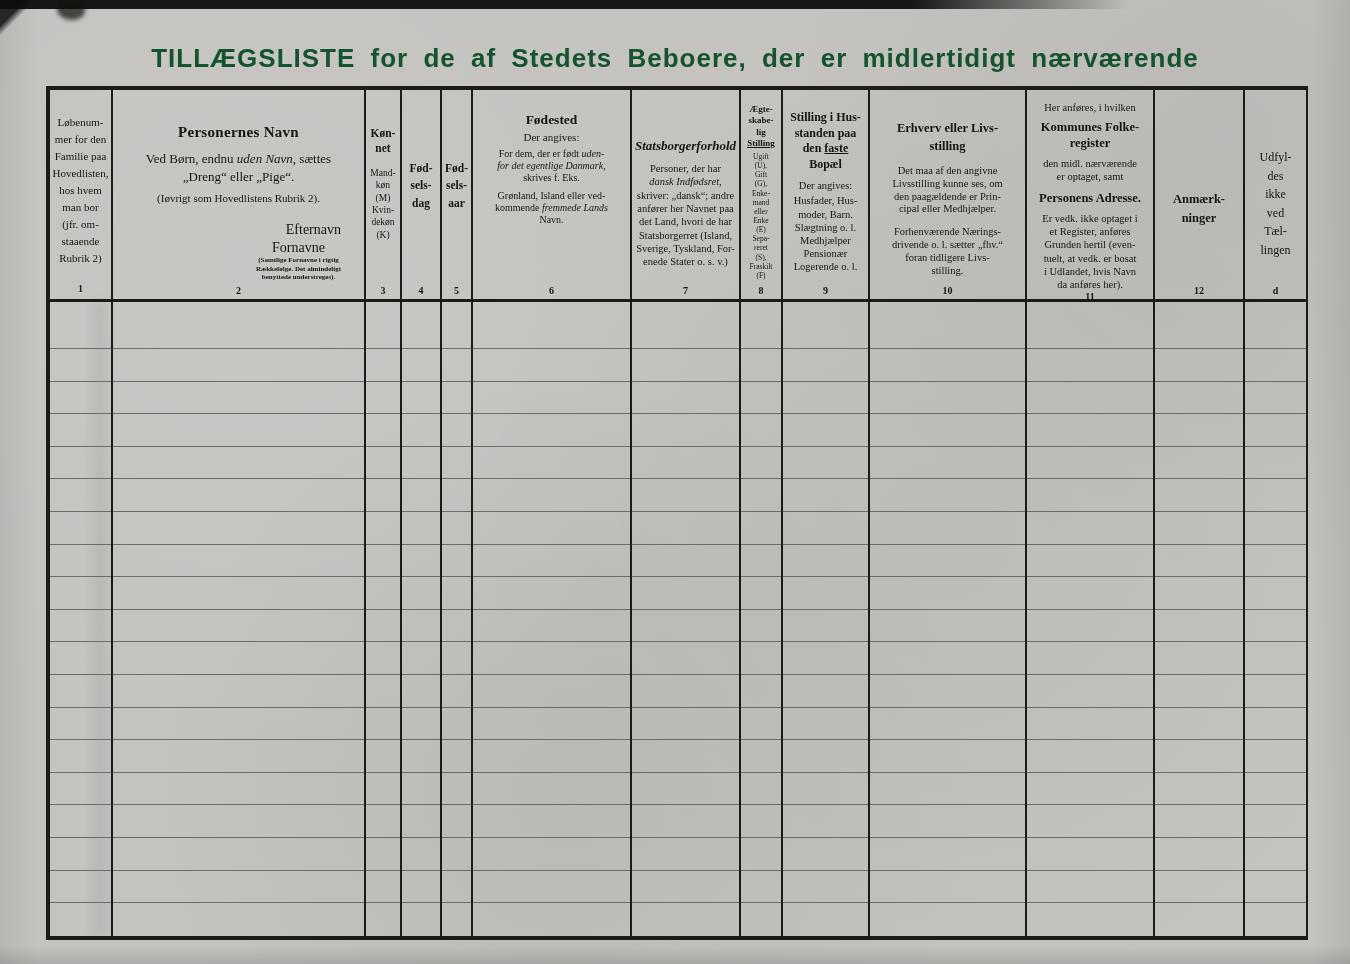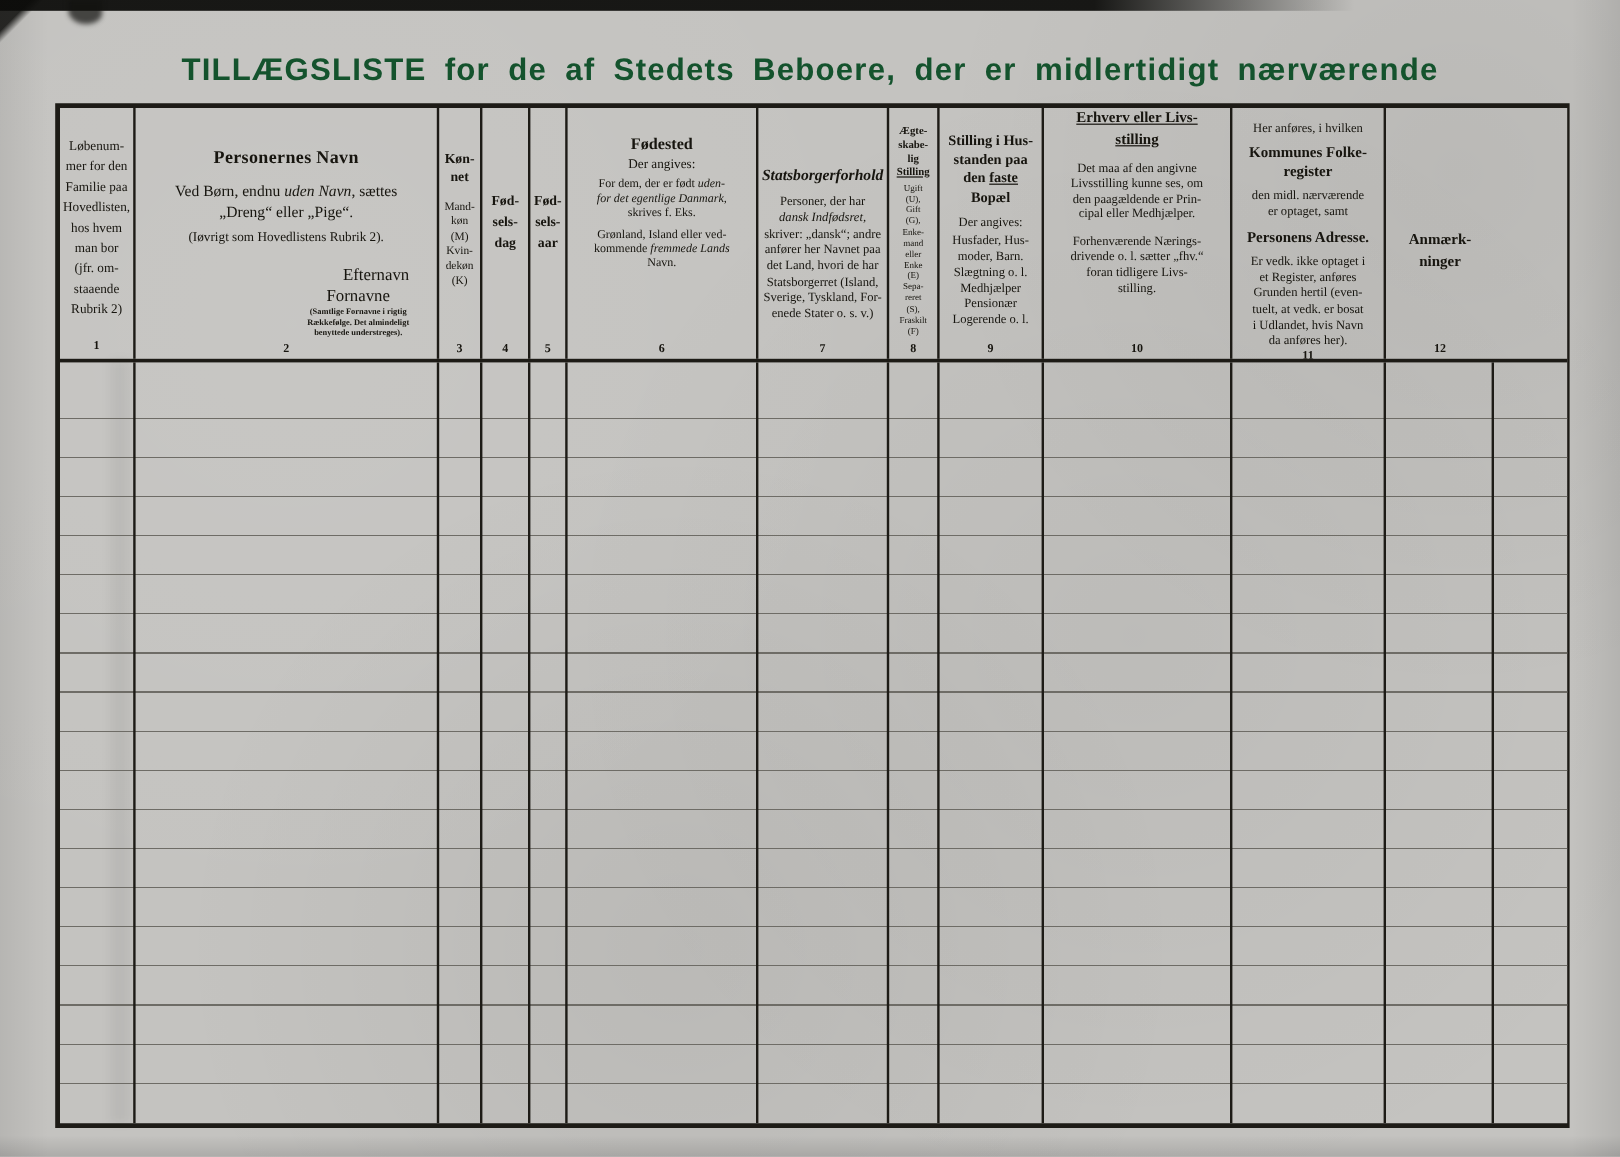--- a/index.html
+++ b/index.html
@@ -84,21 +84,21 @@
   .c6-sub{margin-top:3px;font-size:11px;}
   .c6-em1{margin-top:1px;font-size:12.5px;font-style:italic;line-height:1.2;}
   .c6-p{margin-top:5px;font-size:10px;line-height:1.22;}
   .c7-t{margin-top:48px;font-size:13px;font-weight:bold;font-style:italic;}
   .c7-p{margin-top:8px;font-size:10.5px;line-height:1.27;}
   .c8-t{margin-top:14px;font-size:9px;font-weight:bold;line-height:1.25;}
   .c8-list{margin-top:3px;font-size:7.5px;line-height:1.22;}
   .c9-t{margin-top:20px;font-size:12px;font-weight:bold;line-height:1.3;}
   .c9-sub{margin-top:8px;font-size:10.5px;}
   .c9-body{margin-top:3px;font-size:10.5px;line-height:1.25;}
-  .c10-t{font-size:12.5px;font-weight:bold;line-height:1.4;text-decoration:underline;}
+  .c10-t{margin-top:30px;font-size:12.5px;font-weight:bold;line-height:1.4;}
   .c10-p{margin-top:10px;font-size:10.5px;line-height:1.22;}
   .c11-p0{margin-top:12px;font-size:10.5px;}
   .c11-t{margin-top:7px;font-size:12.5px;font-weight:bold;line-height:1.25;}
   .c11-p{margin-top:6px;font-size:10.5px;line-height:1.25;}
   .c12-t{margin-top:100px;font-size:12.5px;font-weight:bold;line-height:1.5;}
   .c13-t{margin-top:58px;font-size:12px;line-height:1.55;}
   
   .tbody{position:relative;height:634px;}
   .rows{
     position:absolute;left:0;right:0;top:46px;height:560px;
@@ -282,20 +282,29 @@
 da anføres her).</span>
       <span class="num">11</span>
     </div>
 
     <div>
       <span class="c12-t pre">Anmærk-
 ninger</span>
       <span class="num">12</span>
     </div>
 
+    <div>
+      <span class="c13-t pre">Udfyl-
+des
+ikke
+ved
+Tæl-
+lingen</span>
+      <span class="num">d</span>
+    </div>
 
   </div>
 
   <div class="tbody">
     <div class="rows"></div>
     <div class="cols">
       <div></div>
       <div></div>
       <div></div>
       <div></div>

